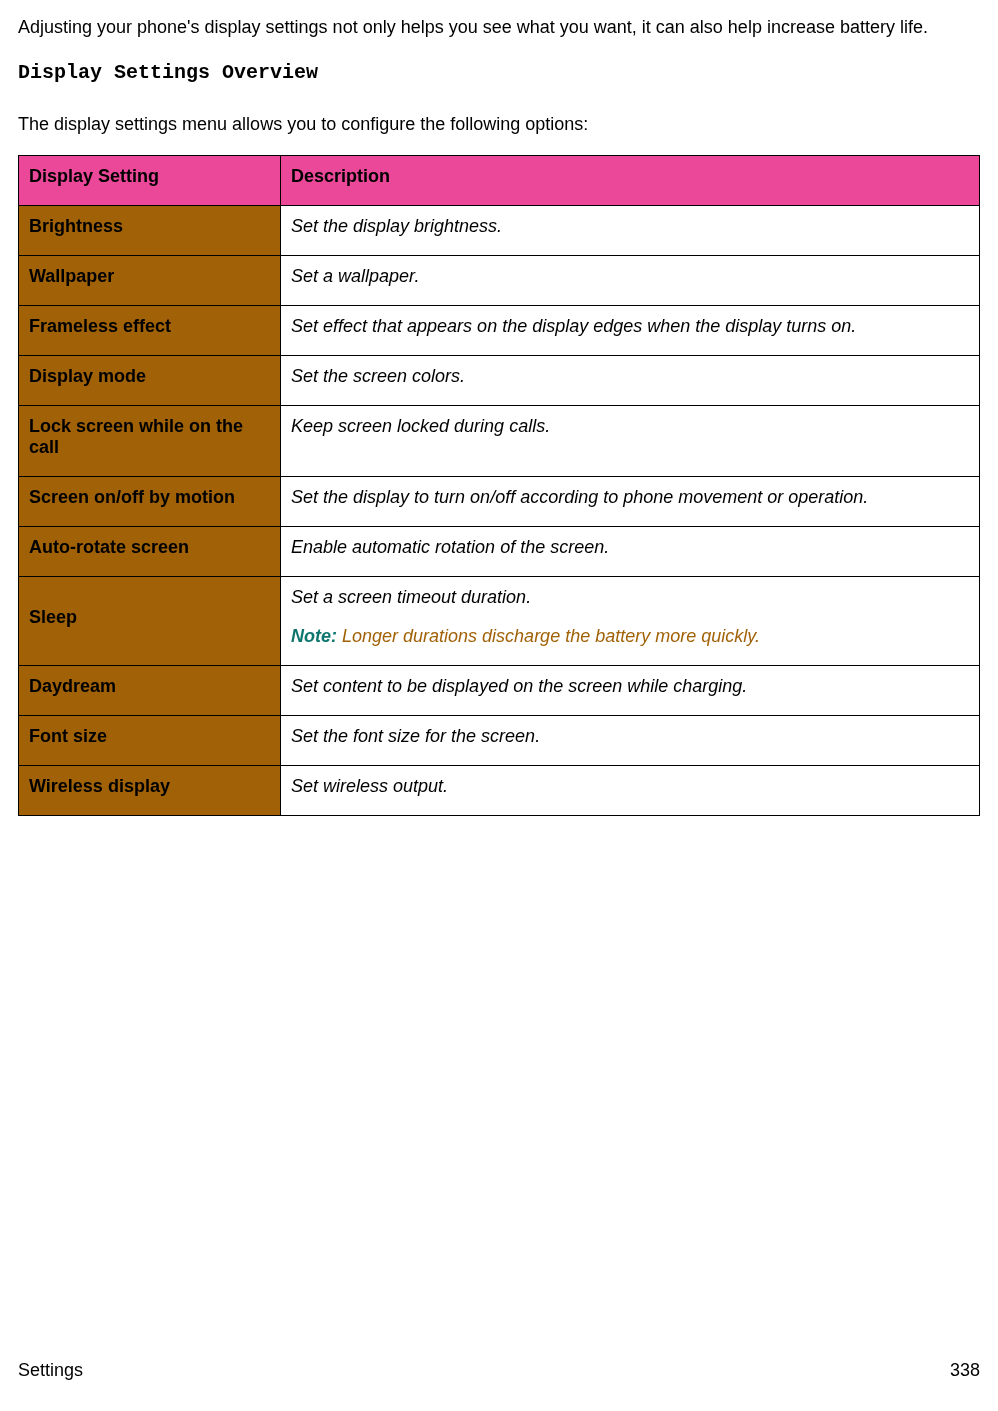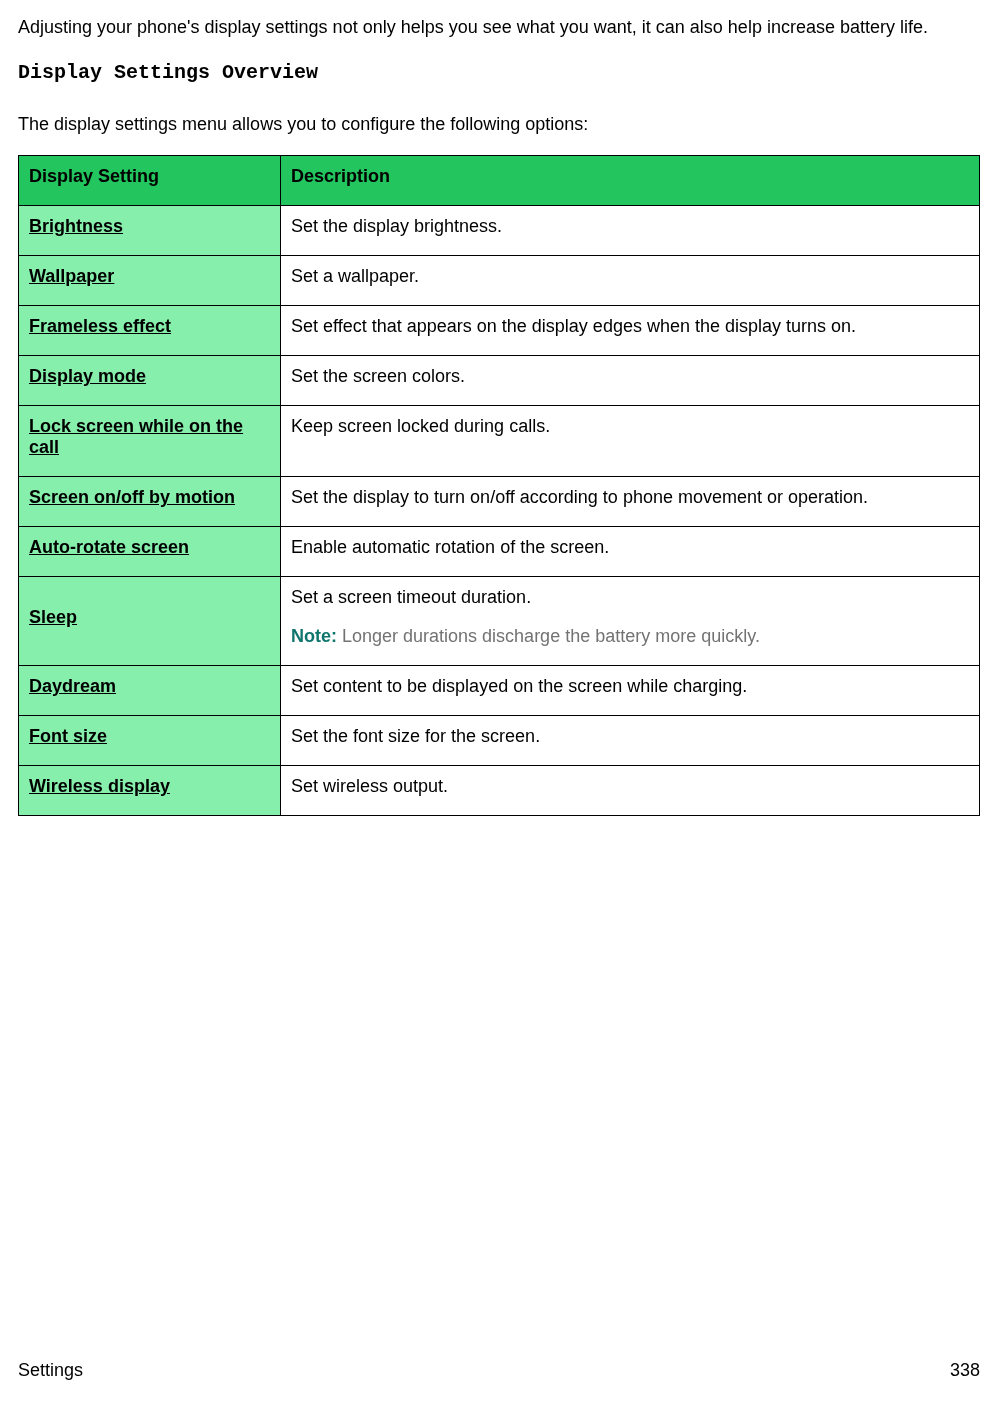--- a/index.html
+++ b/index.html
@@ -46,44 +46,44 @@
       border-collapse: collapse;
       width: 100%;
       font-size: 18px;
     }
     th, td {
       border: 1px solid #000;
       text-align: left;
       vertical-align: top;
     }
     th {
-      background: #22c55e;
+      background: #ec4899;
       font-weight: bold;
       padding: 10px 10px 18px 10px;
     }
     td.setting {
       width: 262px;
-      background: #86efac;
+      background: #a16207;
       font-weight: bold;
       padding: 10px 10px 18px 10px;
       vertical-align: middle;
-      text-decoration: underline;
     }
     td.desc {
       padding: 10px 28px 18px 10px;
+      font-style: italic;
     }
     td.desc p + p {
       margin-top: 18px;
     }
     .note-label {
       font-weight: bold;
       color: #0f766e;
     }
     .note-text {
-      color: #737373;
+      color: #a16207;
     }
     .footer {
       display: flex;
       justify-content: space-between;
       font-size: 18px;
       margin-top: auto;
     }
   </style>
 </head>
 <body>

